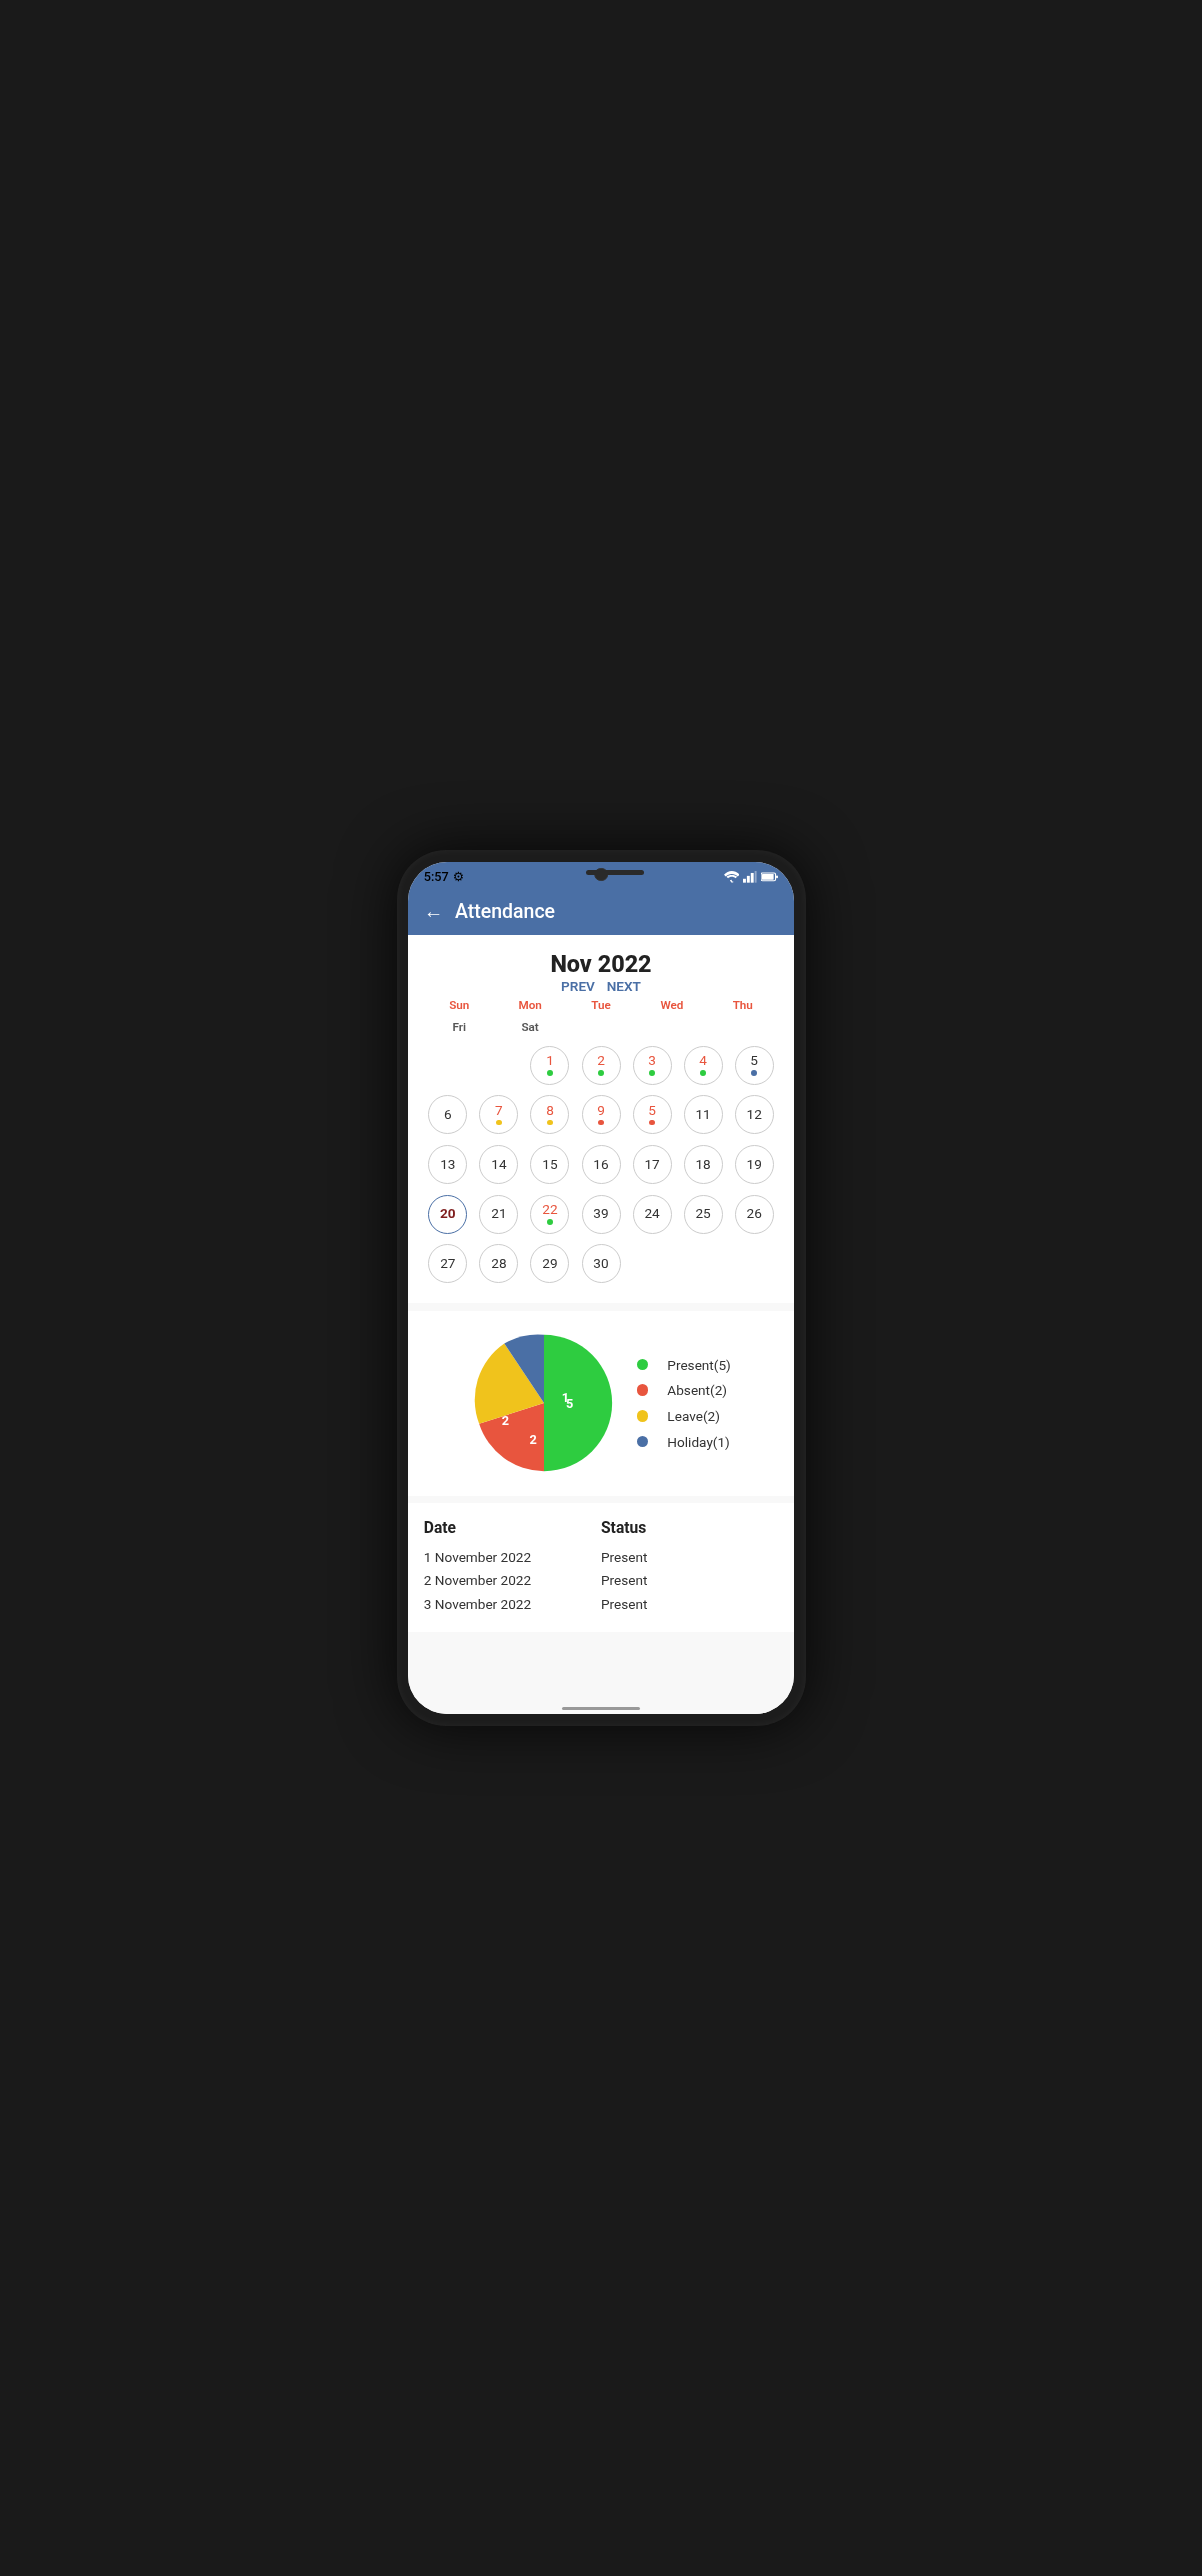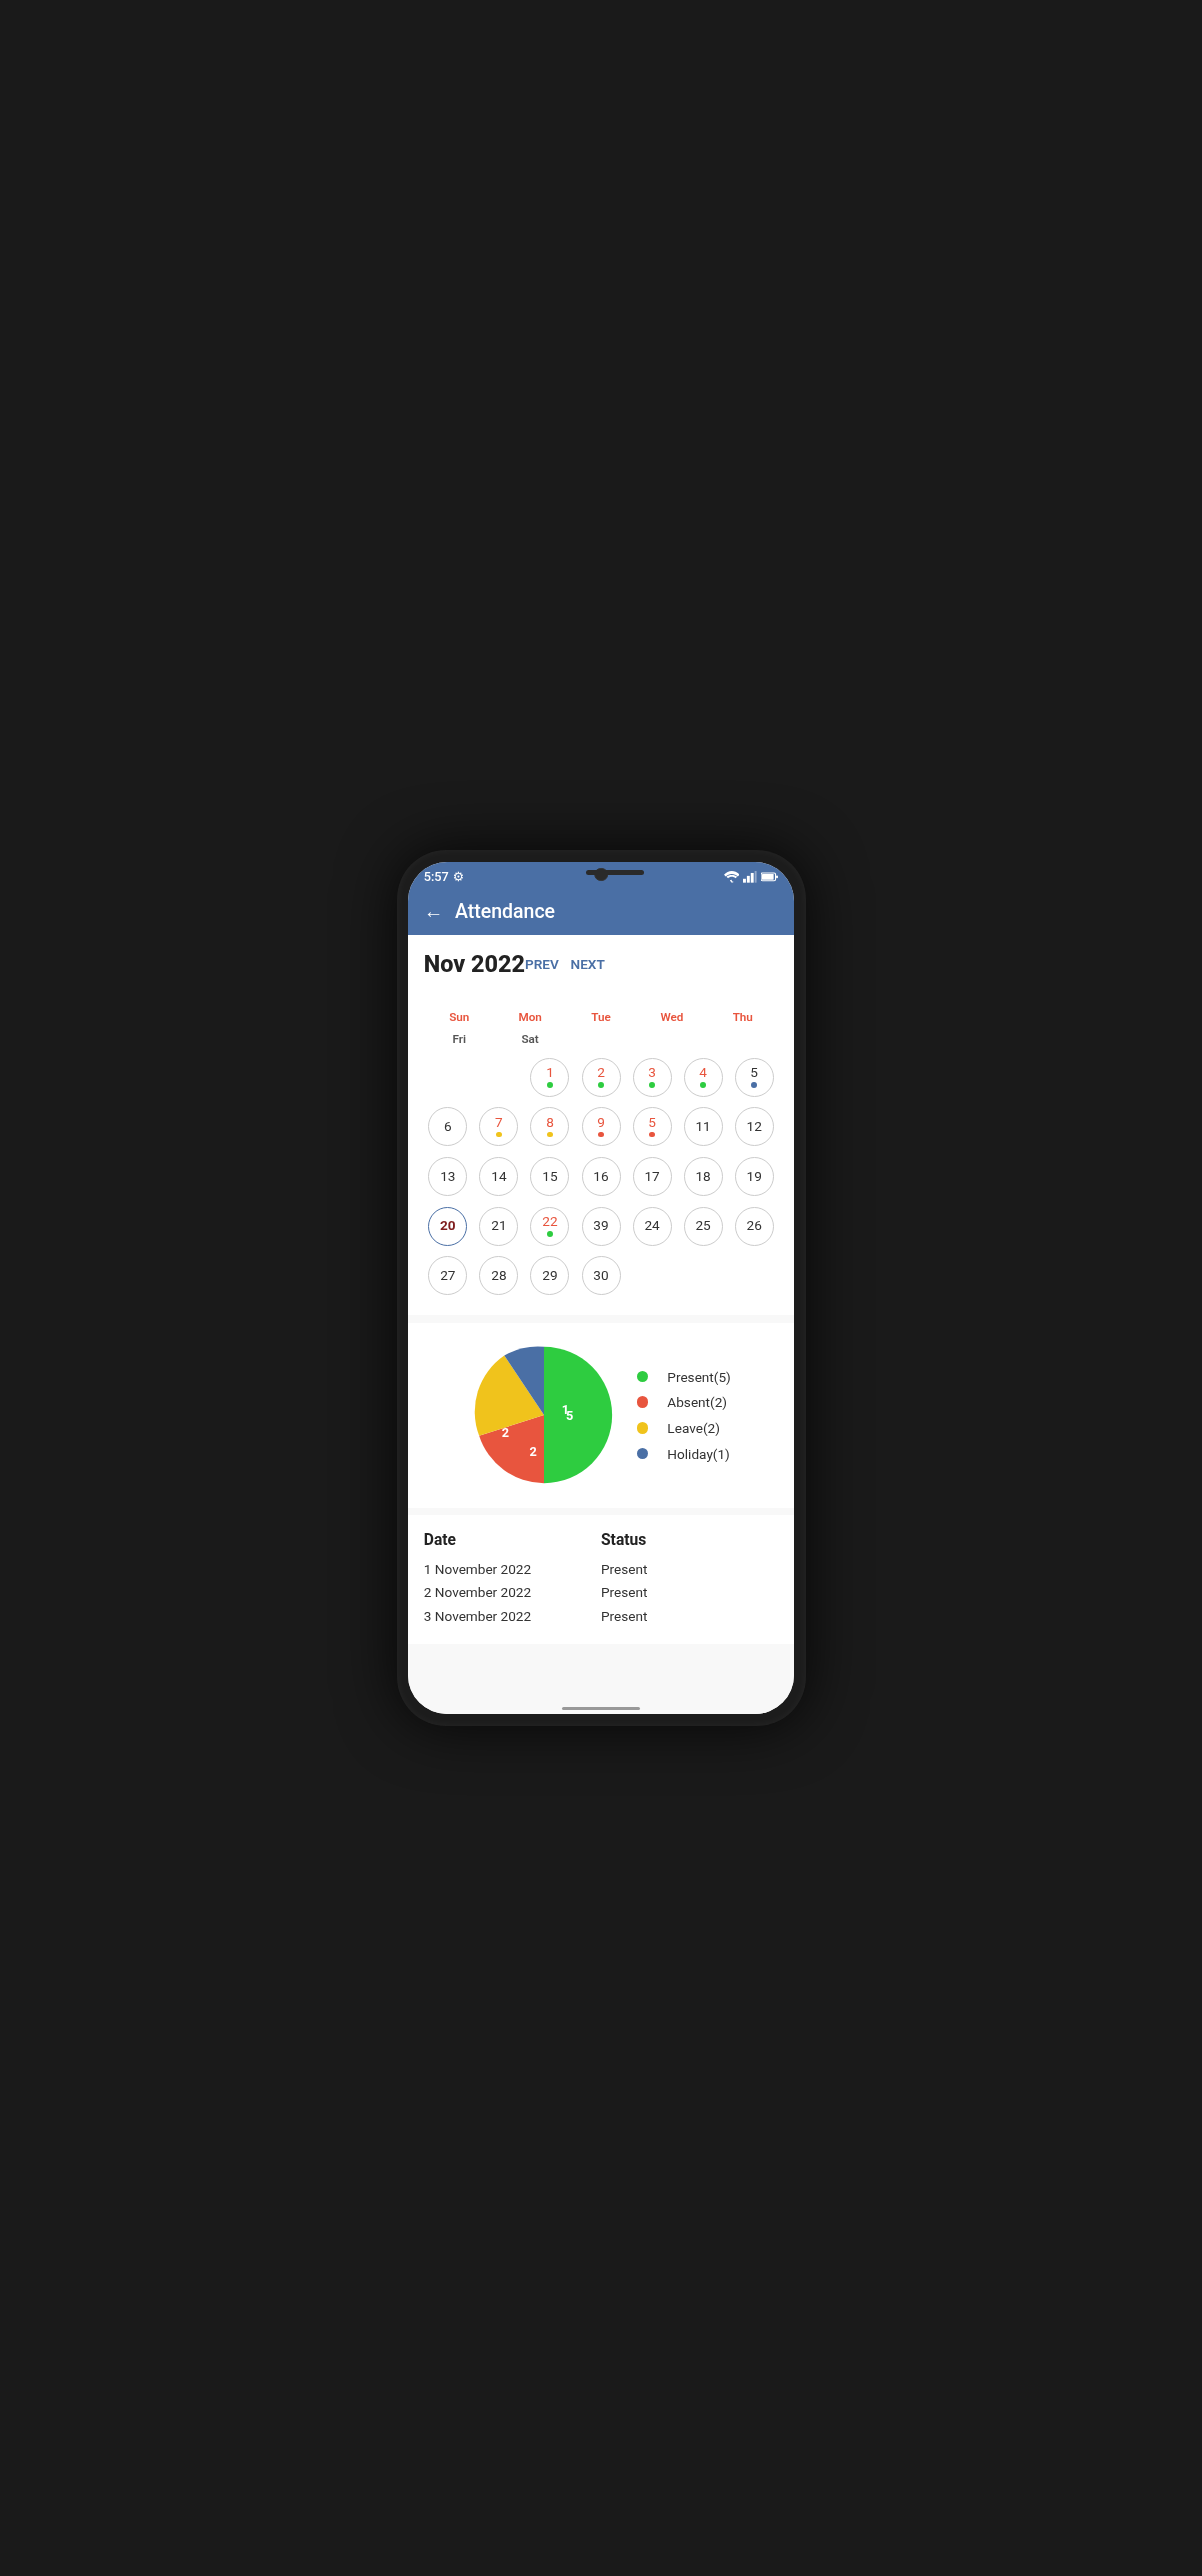--- a/index.html
+++ b/index.html
@@ -31,21 +31,21 @@
     }
     .status-bar {
       background: #4a6fa5;
       padding: 7.8px 15.6px 5.8px;
       display: flex;
       justify-content: space-between;
       align-items: center;
       flex-shrink: 0;
     }
     .status-time {
-      color: #ffffff;
+      color: #000000;
       font-size: 12.7px;
       font-weight: 500;
       display: flex;
       align-items: center;
       gap: 3.9px;
     }
     .status-icons {
       display: flex;
       align-items: center;
       gap: 3.9px;
@@ -77,21 +77,22 @@
       background: #f8f8f8;
     }
     .calendar-section {
       background: white;
       padding: 15.6px;
     }
     .calendar-header {
       display: flex;
       justify-content: flex-start;
       align-items: center;
-      margin-bottom: 28px;
+      margin-bottom: 0;
+      flex-direction: column;
     }
     .month-title {
       font-size: 23.4px;
       font-weight: 800;
       color: #222;
     }
     .nav-btns {
       display: flex;
       gap: 11.7px;
     }

